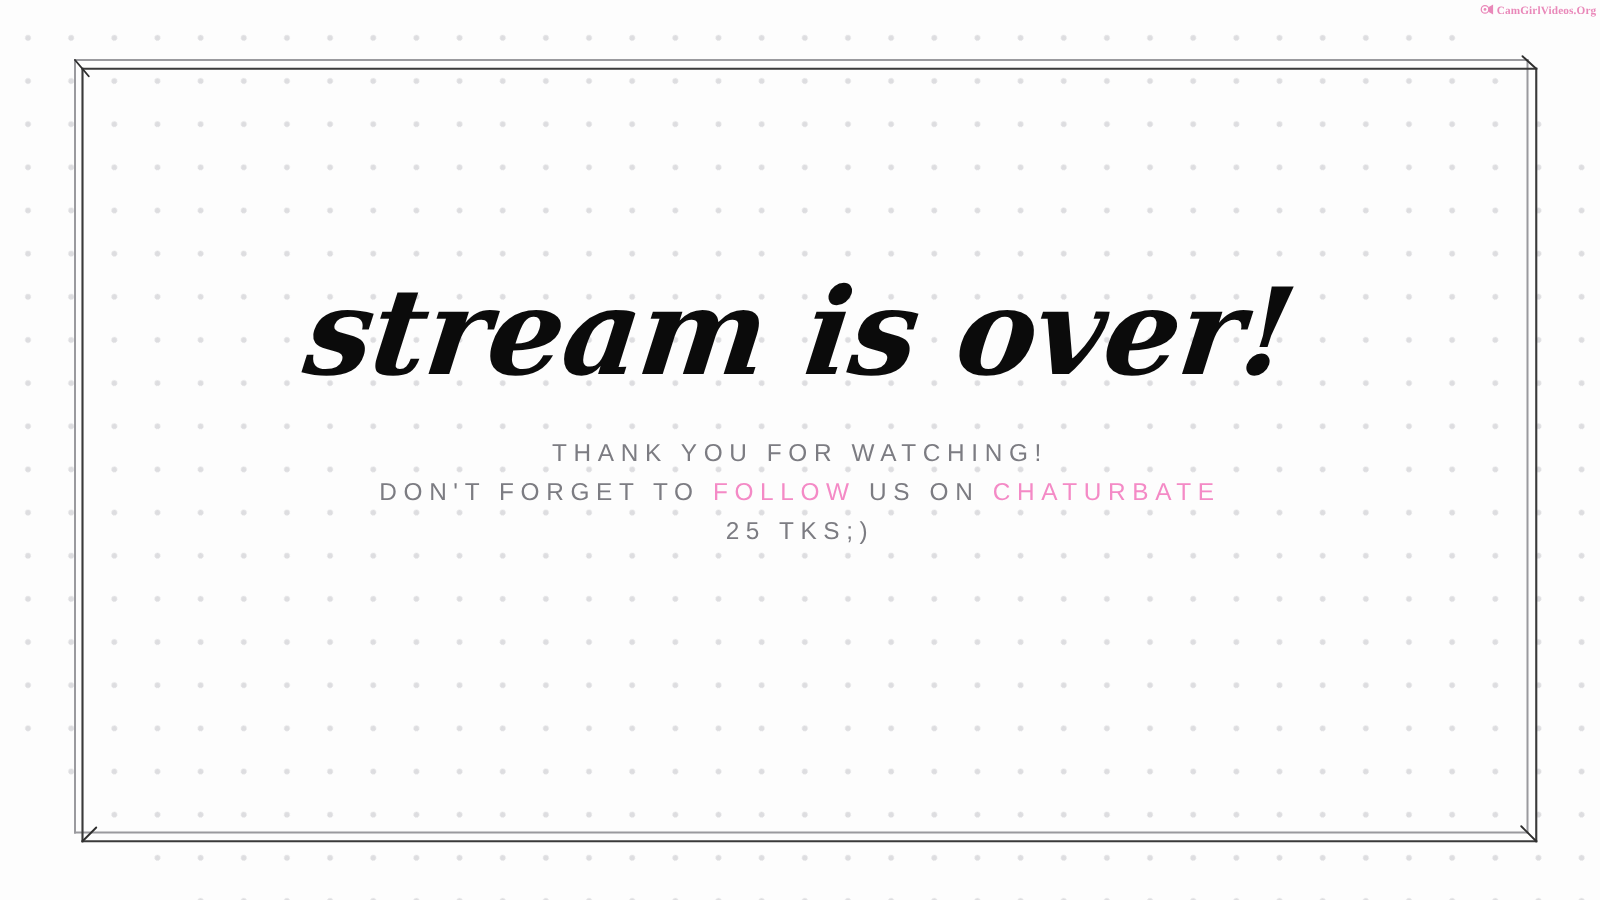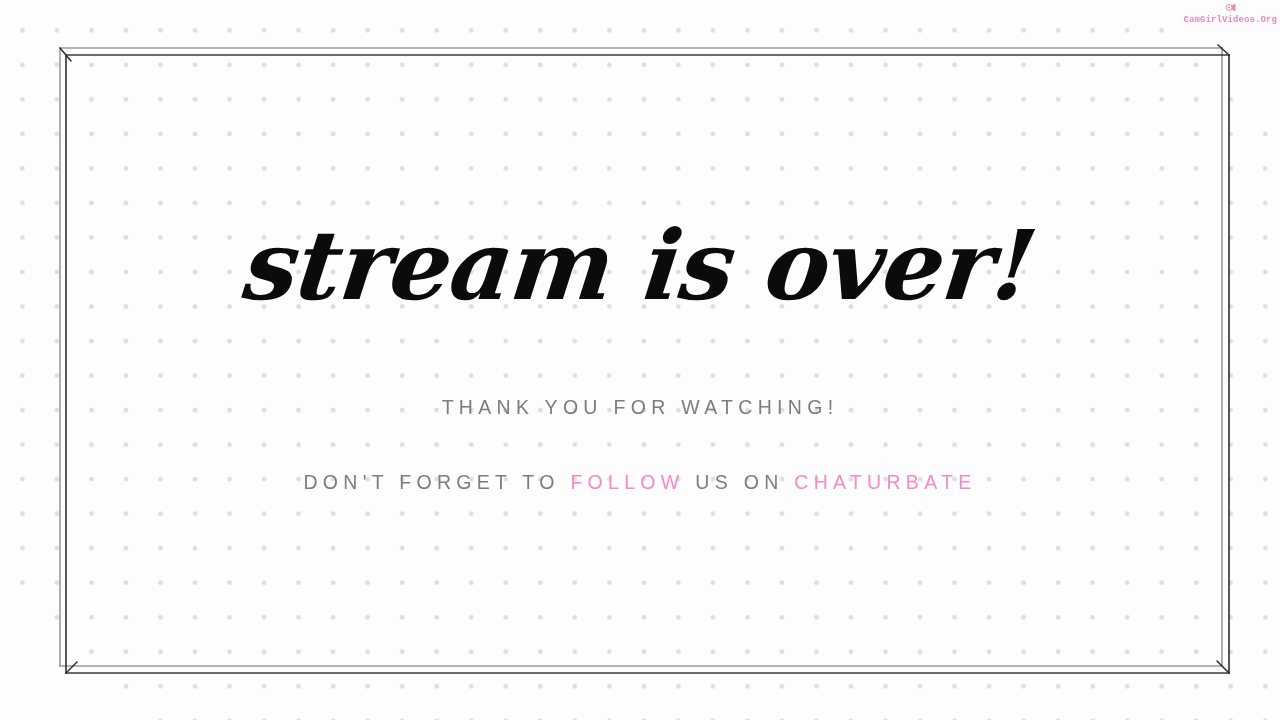--- a/index.html
+++ b/index.html
@@ -94,42 +94,40 @@
     font-family: "Liberation Sans", sans-serif;
     font-weight: 300;
     font-size: 19.5px;
     line-height: 31px;
     letter-spacing: 5.3px;
     text-transform: uppercase;
     white-space: nowrap;
   }
   #body-copy .line {
     display: block;
-    margin-top: 44px;
   }
   .accent {
     color: #f48ac6;
   }
 
   
   #watermark {
     position: absolute;
     top: 2px;
     right: 3px;
     display: flex;
     align-items: center;
     gap: 2px;
-    font-family: Liberation Mono, monospace;
+    font-family: Liberation Serif, serif;
     font-size: 9px;
     font-weight: 700;
     color: #e87fb4;
     letter-spacing: 0.1px;
     white-space: nowrap;
     opacity: 0.92;
-    flex-direction: column;
   }
   #watermark-logo {
     width: 11px;
     height: 11px;
     flex: 0 0 auto;
   }
 </style>
 </head>
 <body>
 
@@ -168,20 +166,21 @@
     <div id="headline">stream is over!</div>
 
     <div id="body-copy">
 
       <span class="line"><span>THANK YOU FOR WATCHING!</span></span>
 
       <span class="line"><span>DON'T FORGET TO </span><span class="accent">FOLLOW</span><span> US ON </span><span class="accent">CHATURBATE</span></span>
 
 
 
+      <span class="line"><span>25 TKS;)</span></span>
 
     </div>
   </div>
 
   <div id="watermark">
     <span id="watermark-logo">
       <svg viewBox="0 0 22 22" xmlns="http://www.w3.org/2000/svg" aria-hidden="true">
         <circle cx="8" cy="11" r="6" fill="none" stroke="#e87fb4" stroke-width="2"></circle>
         <circle cx="8" cy="11" r="2.2" fill="#e87fb4"></circle>
         <path d="M 14 7 L 21 3 L 21 19 L 14 15 Z" fill="#e87fb4"></path>

